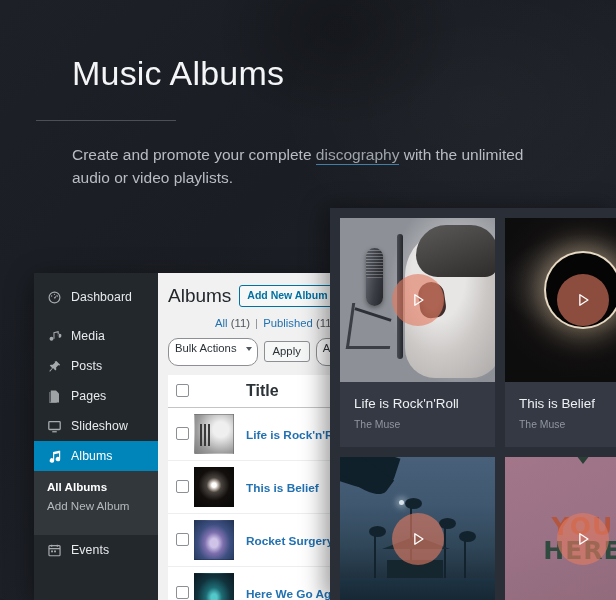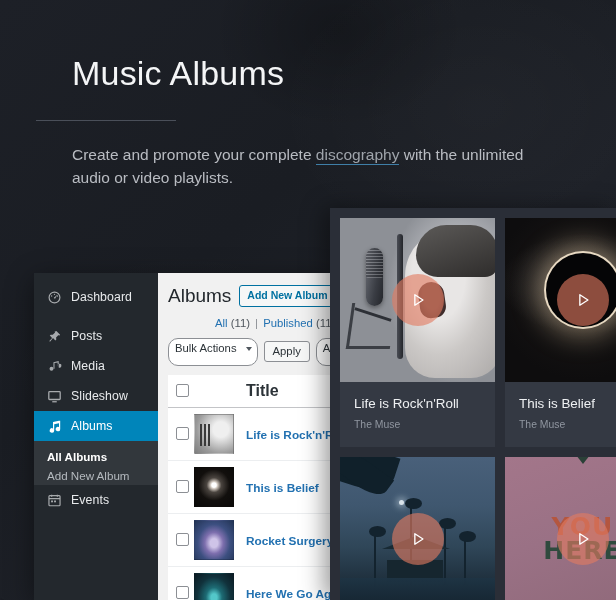--- a/index.html
+++ b/index.html
@@ -57,21 +57,21 @@
   .menu-item .mlabel { font-size: 12.3px; letter-spacing: .1px; }
   .menu-item.active { background: #0085ba; color: #fff; position: relative; }
   .menu-item.active::after {
     content:""; position: absolute; right: -8px; top: 50%; transform: translateY(-50%);
     border: 8px solid transparent; border-left-color: #0085ba; border-right: 0;
   }
   .menu-gap { height: 9px; }
   .ico { width: 16px; height: 16px; display:inline-flex; align-items:center; justify-content:center; flex:0 0 16px; color:#a7aaad; }
   .menu-item.active .ico { color: #fff; }
   .ico svg { display:block; }
-  .submenu { background: #32373c; padding: 6px 0 0 0; }
+  .submenu { background: #32373c; padding: 6px 0 20px 0; }
   .submenu .sub {
     height: 19px; padding-left: 13px; display:flex; align-items:center;
     font-size: 11.6px; color: #b4b9be; cursor: pointer;
   }
   .submenu .sub.cur { color: #fff; font-weight: 700; }
 
   .content {
     position: absolute; left: 124px; top: 0; width: 172px; height: 327px;
     background: #f1f1f1; overflow: hidden;
   }
@@ -267,36 +267,45 @@
             </svg>
           </span>
         <span class="mlabel">Dashboard</span>
       </div>
 
       <div class="menu-gap"></div>
 
       <div class="menu-item">
         <span class="ico">
             <svg width="15" height="15" viewBox="0 0 20 20" fill="currentColor">
-              <path d="M12.5 2.5l5 5-1.4 1.4-.8-.8-3.2 3.2.3 2.6-1.3 1.3-3.1-3.1L4 16.9l-.9-.9 3.7-4.1L3.7 8.8 5 7.5l2.6.3 3.2-3.2-.8-.8z"></path>
-            </svg>
-          </span>
-        <span class="mlabel">Posts</span>
-      </div>
-
-      <div class="menu-item">
-        <span class="ico">
-            <svg width="15" height="15" viewBox="0 0 20 20" fill="currentColor">
               <circle cx="6" cy="13" r="2.6"></circle>
               <path d="M8.6 13V4.2l7-1.4v8.6a2.6 2.6 0 10-1.4-1.5V4.5l-4.2.9V13z"></path>
             </svg>
           </span>
         <span class="mlabel">Media</span>
       </div>
 
+      <div class="menu-item">
+        <span class="ico">
+            <svg width="15" height="15" viewBox="0 0 20 20" fill="currentColor">
+              <path d="M12.5 2.5l5 5-1.4 1.4-.8-.8-3.2 3.2.3 2.6-1.3 1.3-3.1-3.1L4 16.9l-.9-.9 3.7-4.1L3.7 8.8 5 7.5l2.6.3 3.2-3.2-.8-.8z"></path>
+            </svg>
+          </span>
+        <span class="mlabel">Posts</span>
+      </div>
+
+      <div class="menu-item">
+        <span class="ico">
+            <svg width="15" height="15" viewBox="0 0 20 20" fill="currentColor">
+              <path d="M5 2h7l4 4v12H5z" opacity=".95"></path>
+              <path d="M3 4h1.4v13H13v1.5H3z" opacity=".6"></path>
+            </svg>
+          </span>
+        <span class="mlabel">Pages</span>
+      </div>
 
 
       <div class="menu-item">
         <span class="ico">
             <svg width="15" height="15" viewBox="0 0 20 20" fill="none" stroke="currentColor" stroke-width="1.7">
               <rect x="2.4" y="3.6" width="15.2" height="10.4" rx="1"></rect>
               <path d="M7 17h6"></path>
             </svg>
           </span>
         <span class="mlabel">Slideshow</span>

